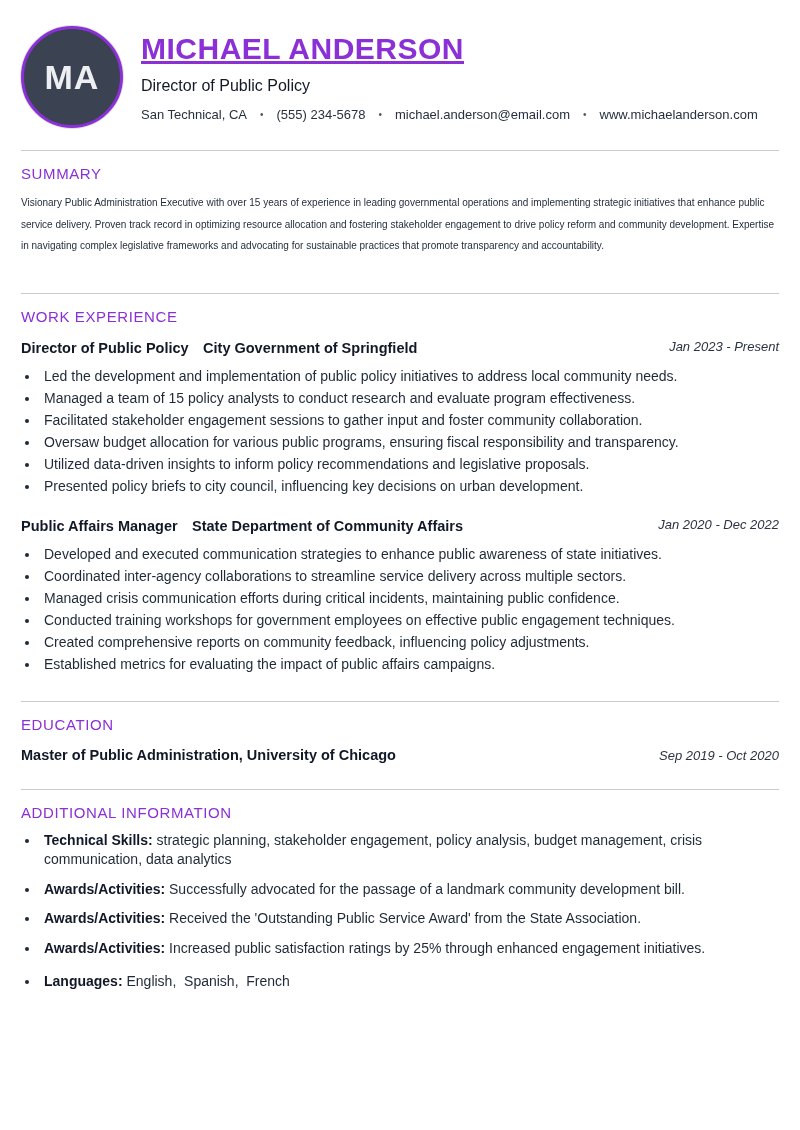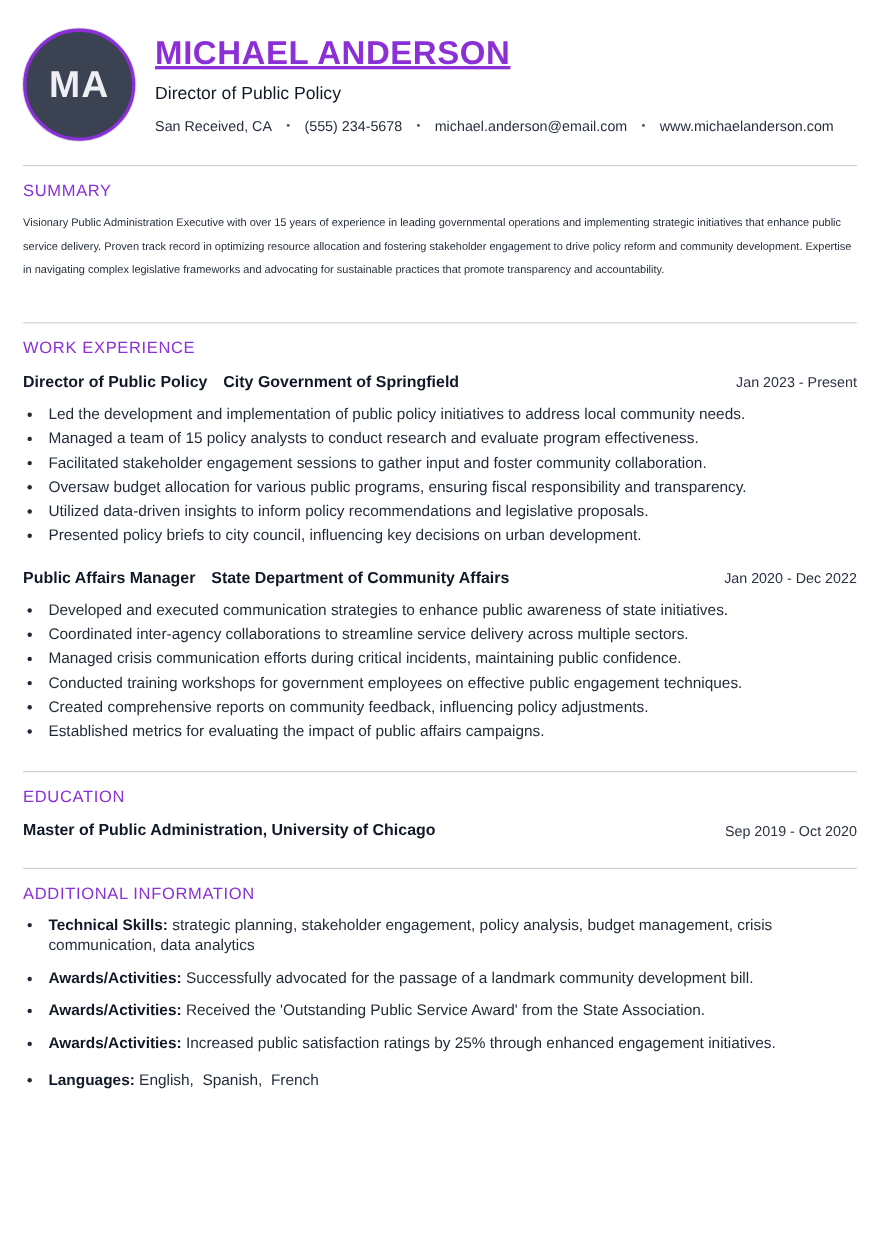--- a/index.html
+++ b/index.html
@@ -52,24 +52,24 @@
   .section{padding:12px 0 26px;}
   .section-heading{
     color:var(--accent);
     font-size:15px;font-weight:400;letter-spacing:0.6px;
     margin:2px 0 0;
   }
   .summary-text{font-size:10px;line-height:21.5px;margin-top:10px;color:var(--text);}
 
   .job{margin-top:14px;}
   .job + .job{margin-top:20px;}
-  .job-head{display:flex;justify-content:space-between;align-items:center;}
+  .job-head{display:flex;justify-content:space-between;align-items:flex-start;}
   .job-title,.job-company{font-size:14.5px;font-weight:700;color:#111827;}
   .job-company{margin-left:10px;}
-  .job-dates,.edu-dates{font-size:13px;color:var(--muted);white-space:nowrap;margin-left:16px;}
+  .job-dates,.edu-dates{font-size:13px;font-style:italic;color:var(--muted);white-space:nowrap;margin-left:16px;}
 
   ul.bullets{margin:8px 0 0;padding-left:19px;list-style:disc;}
   ul.bullets li{font-size:14px;line-height:22px;padding-left:4px;color:var(--text);}
 
   .edu-row{display:flex;justify-content:space-between;align-items:flex-end;margin-top:14px;}
   .degree{font-size:14.5px;font-weight:700;color:#111827;}
 
   ul.addl{margin:10px 0 0;padding-left:19px;list-style:disc;}
   ul.addl li{font-size:14px;line-height:19.5px;margin-bottom:10px;padding-left:4px;}
   ul.addl li:last-child{margin-bottom:0;margin-top:14px;}
@@ -82,21 +82,21 @@
 <div class="page">
 
   <div class="header">
     <div class="avatar">
       <span class="avatar-initials">MA</span>
     </div>
     <div class="header-info">
       <h1 class="name">MICHAEL ANDERSON</h1>
       <div class="cand-title">Director of Public Policy</div>
       <div class="contact">
-        <span>San Received, CA</span>
+        <span>San Technical, CA</span>
         <span class="sep">•</span>
         <span>(555) 234-5678</span>
         <span class="sep">•</span>
         <span>michael.anderson@email.com</span>
         <span class="sep">•</span>
         <span>www.michaelanderson.com</span>
       </div>
     </div>
   </div>
 

